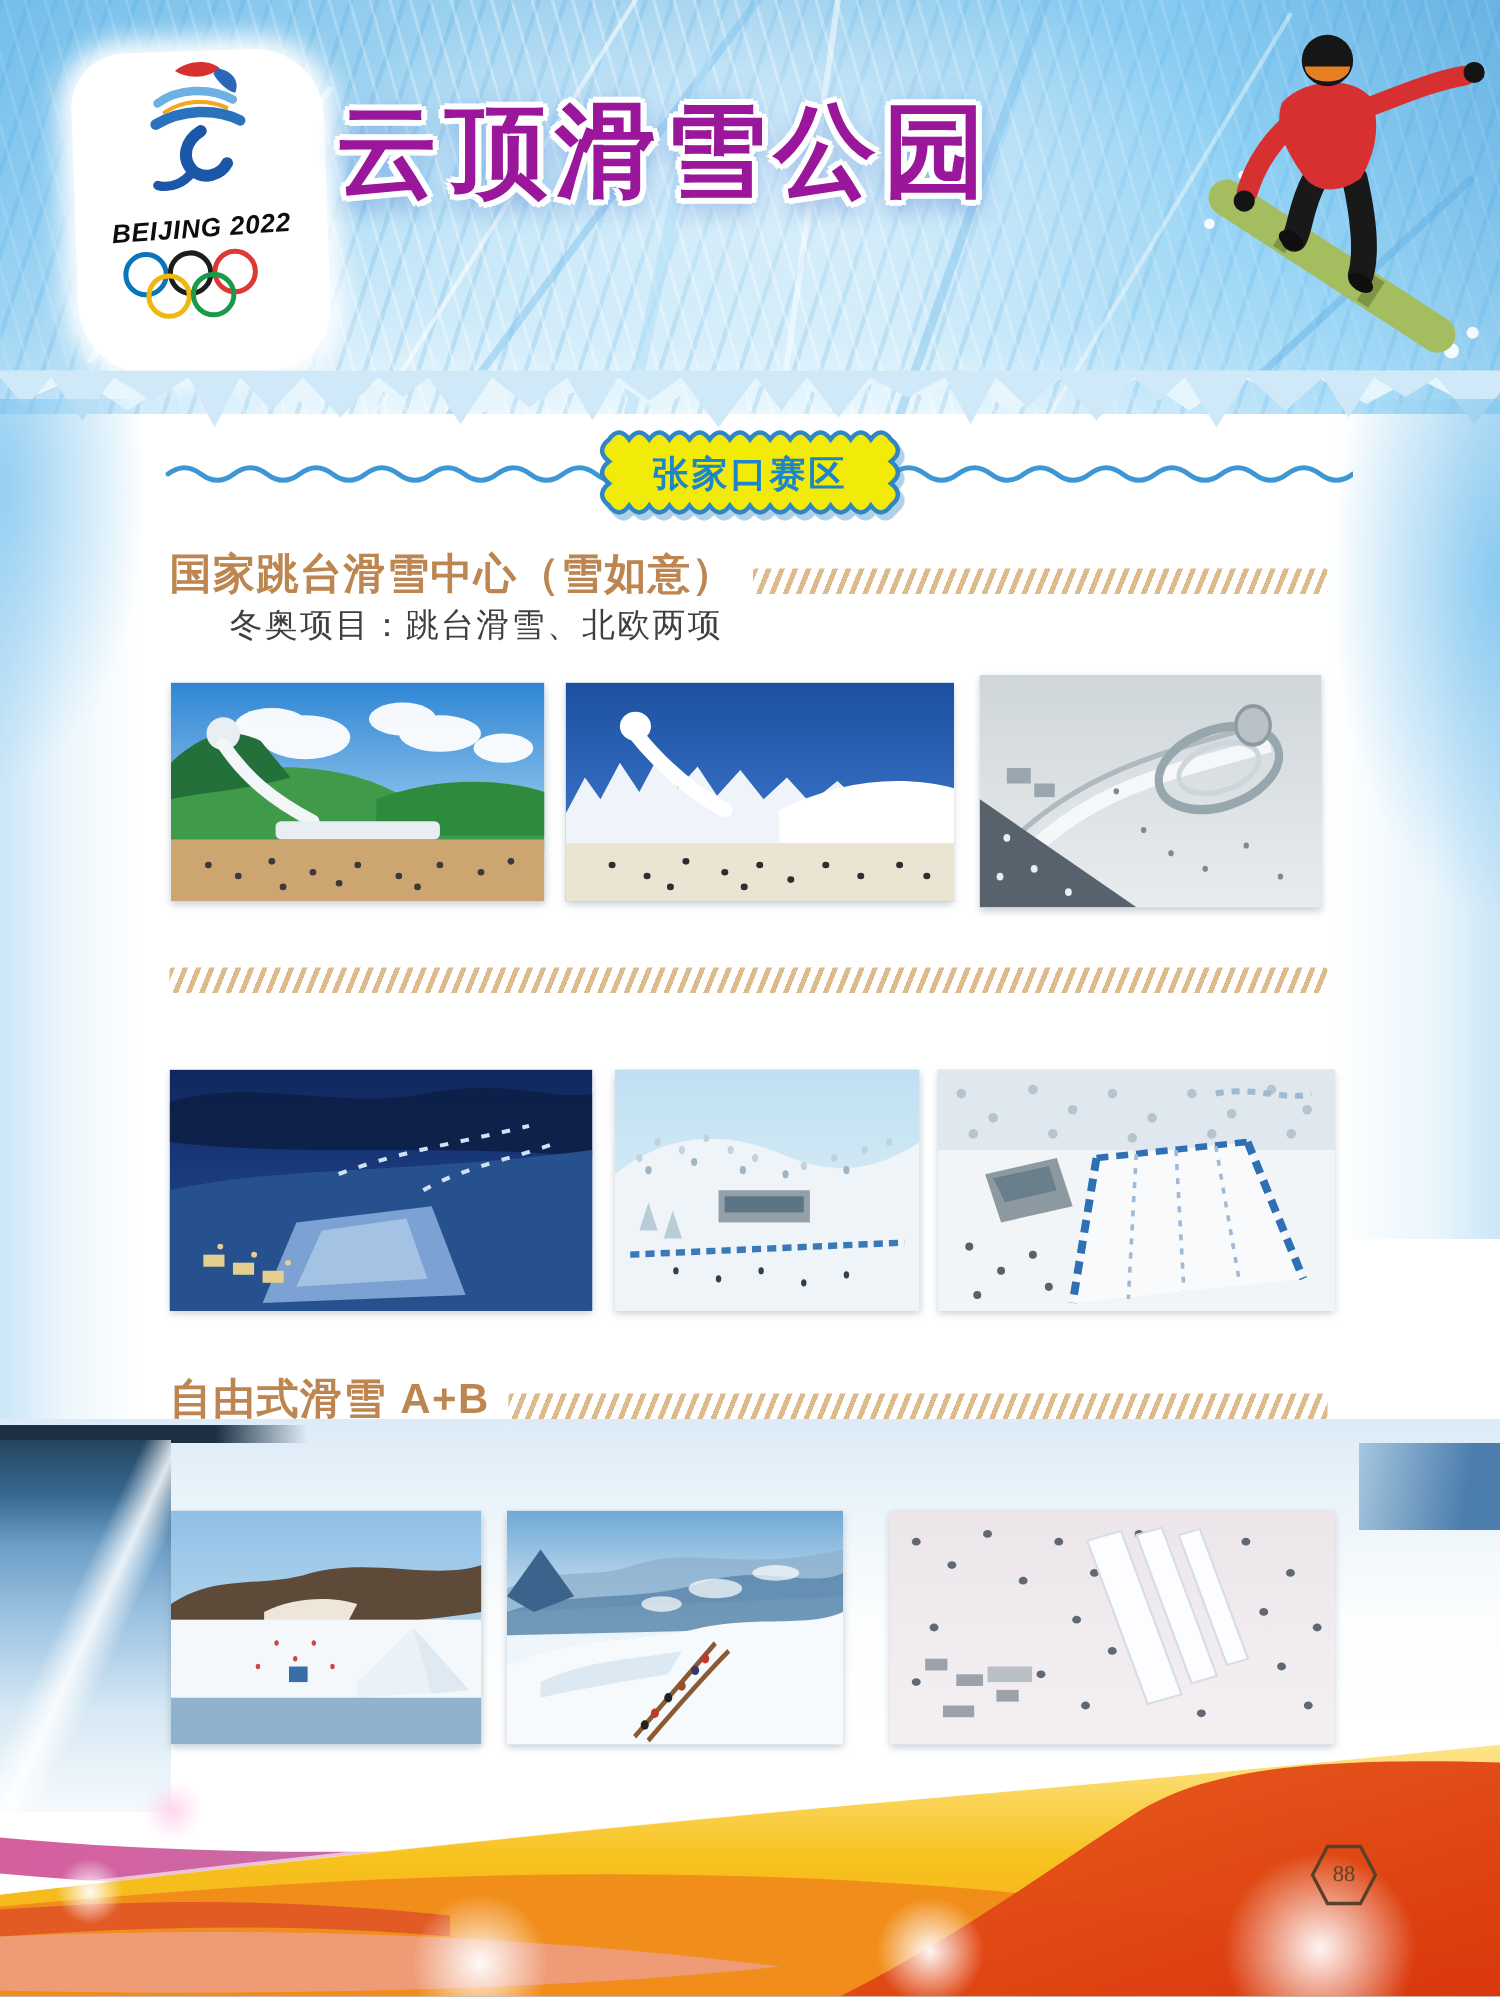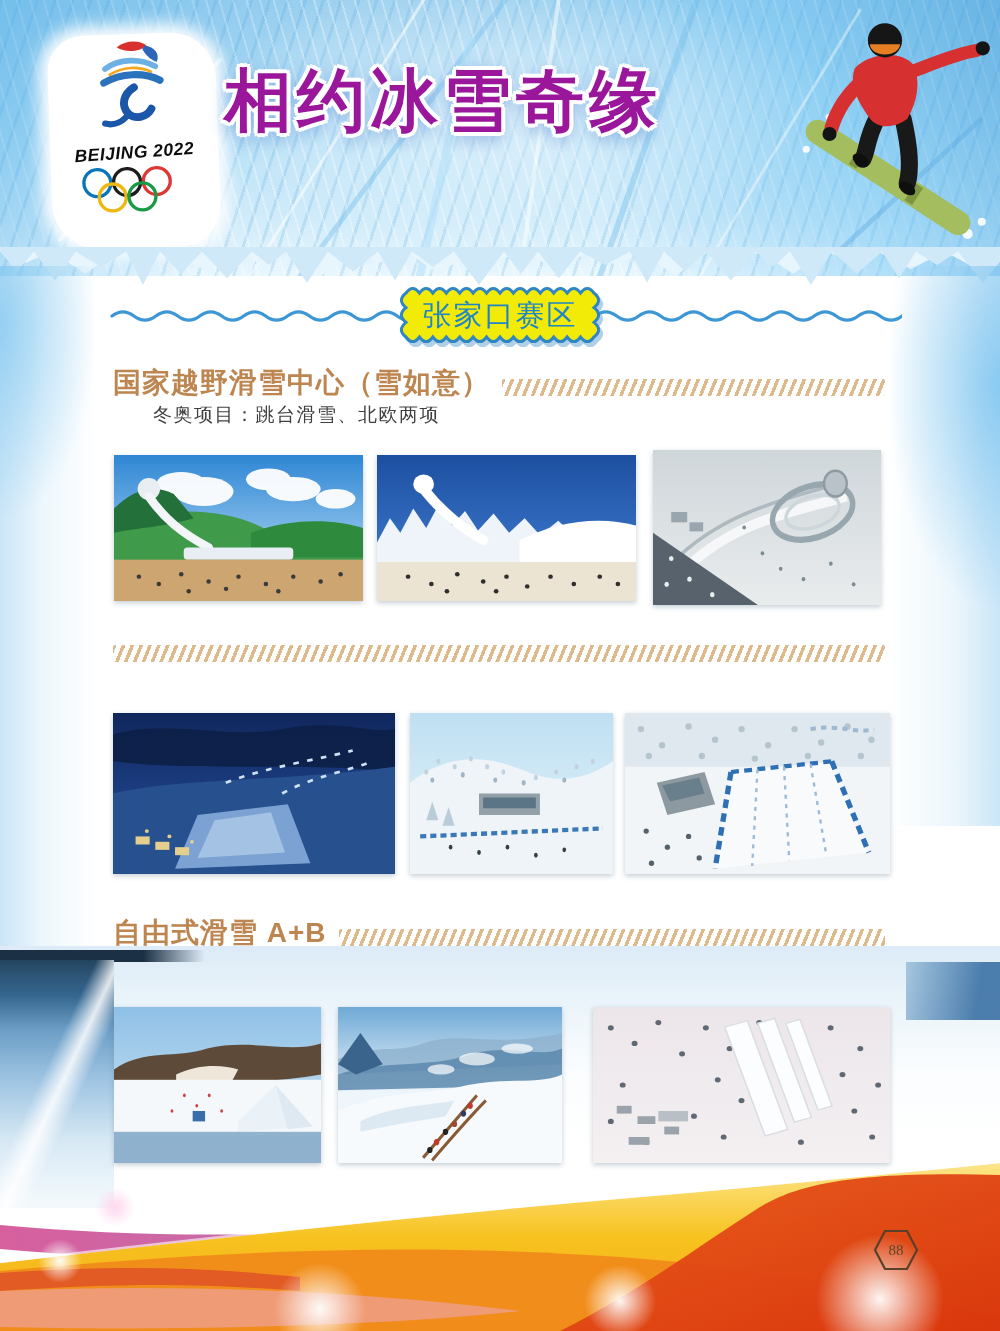--- a/index.html
+++ b/index.html
@@ -43,28 +43,28 @@
       linear-gradient(90deg, rgba(150,205,240,.5), rgba(190,225,245,.28) 45%, rgba(255,255,255,0));}
   .side-right{right:0;top:266px;width:112px;height:560px;
     background:radial-gradient(150px 300px at 100% 120px, rgba(110,190,238,.7), rgba(255,255,255,0) 75%),
       linear-gradient(270deg, rgba(150,205,240,.5), rgba(190,225,245,.3) 40%, rgba(255,255,255,0));}
 
   
   .divider-line{left:110px;top:303px;width:792px;height:26px;}
   .badge{left:399px;top:286px;width:202px;height:58px;filter:drop-shadow(3px 4px 0 rgba(80,150,205,.45));}
   .badge svg{position:absolute;left:0;top:0;}
   .badge-label{position:absolute;inset:0;display:flex;align-items:center;justify-content:center;
-    font-size:29px;font-weight:400;color:#1e86c8;letter-spacing:2px;padding-top:1px;}
+    font-size:24px;font-weight:700;color:#1e86c8;letter-spacing:2px;padding-top:1px;}
 
   
   .sec-head{position:absolute;left:113px;width:772px;display:flex;align-items:center;gap:12px;}
   .sec-title{font-size:28px;font-weight:700;color:#bd8650;letter-spacing:1px;white-space:nowrap;}
   .hatch{flex:1;height:17px;margin-top:9px;border-radius:2px;
     background:repeating-linear-gradient(112deg,#dcba8c 0 3.4px,rgba(0,0,0,0) 3.4px 8.2px);}
-  .events{position:absolute;left:153px;font-size:19px;color:#3f3f3f;letter-spacing:1.5px;margin:0;}
+  .events{position:absolute;left:153px;font-size:22px;color:#3f3f3f;letter-spacing:1.5px;margin:0;}
 
   .photo{position:absolute;box-shadow:0 2px 5px rgba(110,130,150,.4);background:#dfe7ee;overflow:hidden;}
   .photo svg{display:block;width:100%;height:100%;}
 
   
   .bottom-scene{left:0;top:946px;width:1000px;height:385px;
     background:linear-gradient(180deg,#dcebf7 0,#eef6fb 70px,#fbfdfe 130px,#fff 200px);}
   .bs-bar{position:absolute;left:0;top:4px;width:205px;height:12px;
     background:linear-gradient(90deg,#1b3044 0 70%,rgba(27,48,68,0));}
   .bs-left{position:absolute;left:0;top:14px;width:114px;height:248px;
@@ -112,21 +112,21 @@
         <g fill="none" stroke-width="3.6">
           <circle cx="19" cy="17" r="14.5" stroke="#0a76ba"></circle>
           <circle cx="51" cy="17" r="14.5" stroke="#1d1d1b"></circle>
           <circle cx="83" cy="17" r="14.5" stroke="#dd3833"></circle>
           <circle cx="35" cy="33" r="14.5" stroke="#efb810"></circle>
           <circle cx="67" cy="33" r="14.5" stroke="#1a9948"></circle>
         </g>
       </svg>
     </div>
 
-    <div class="abs big-title title-l1">相约冰雪奇缘</div>
+    <div class="abs big-title title-l1">云顶滑雪公园</div>
 
     <svg class="abs snowboarder" viewBox="0 0 210 240">
       <g fill="#fff" opacity=".9">
         <circle cx="30" cy="120" r="6"></circle>
           <circle cx="40" cy="134" r="4"></circle>
           <circle cx="22" cy="142" r="3.5"></circle>
         <circle cx="182" cy="226" r="5"></circle>
           <circle cx="196" cy="214" r="4"></circle>
           <circle cx="44" cy="110" r="3"></circle>
       </g>
@@ -161,21 +161,21 @@
     <path id="wavy-path" fill="none" stroke="#3e97d5" stroke-width="3.2" stroke-linecap="round" d="M0,0 q11,-8.4 22,0 q11,8.4 22,0 q11,-8.4 22,0 q11,8.4 22,0 q11,-8.4 22,0 q11,8.4 22,0 q11,-8.4 22,0 q11,8.4 22,0 q11,-8.4 22,0 q11,8.4 22,0 q11,-8.4 22,0 q11,8.4 22,0 q11,-8.4 22,0 q11,8.4 22,0 q11,-8.4 22,0 q11,8.4 22,0 q11,-8.4 22,0 q11,8.4 22,0 q11,-8.4 22,0 q11,8.4 22,0 q11,-8.4 22,0 q11,8.4 22,0 q11,-8.4 22,0 q11,8.4 22,0 q11,-8.4 22,0 q11,8.4 22,0 q11,-8.4 22,0 q11,8.4 22,0 q11,-8.4 22,0 q11,8.4 22,0 q11,-8.4 22,0 q11,8.4 22,0 q11,-8.4 22,0 q11,8.4 22,0 q11,-8.4 22,0 q11,8.4 22,0"></path>
   </svg>
   <div class="abs badge">
     <svg width="202" height="58" viewBox="0 0 202 58">
       <path id="scallop-path" fill="#f2ea07" stroke="#2f86c3" stroke-width="3" d="M7,7 q6.714285714285714,-9.2 13.428571428571429,0 q6.714285714285714,-9.2 13.428571428571429,0 q6.714285714285714,-9.2 13.428571428571429,0 q6.714285714285714,-9.2 13.428571428571429,0 q6.714285714285714,-9.2 13.428571428571429,0 q6.714285714285714,-9.2 13.428571428571429,0 q6.714285714285714,-9.2 13.428571428571429,0 q6.714285714285714,-9.2 13.428571428571429,0 q6.714285714285714,-9.2 13.428571428571429,0 q6.714285714285714,-9.2 13.428571428571429,0 q6.714285714285714,-9.2 13.428571428571429,0 q6.714285714285714,-9.2 13.428571428571429,0 q6.714285714285714,-9.2 13.428571428571429,0 q6.714285714285714,-9.2 13.428571428571429,0 q9.2,7.333333333333333 0,14.666666666666666 q9.2,7.333333333333333 0,14.666666666666666 q9.2,7.333333333333333 0,14.666666666666666 q-6.714285714285714,9.2 -13.428571428571429,0 q-6.714285714285714,9.2 -13.428571428571429,0 q-6.714285714285714,9.2 -13.428571428571429,0 q-6.714285714285714,9.2 -13.428571428571429,0 q-6.714285714285714,9.2 -13.428571428571429,0 q-6.714285714285714,9.2 -13.428571428571429,0 q-6.714285714285714,9.2 -13.428571428571429,0 q-6.714285714285714,9.2 -13.428571428571429,0 q-6.714285714285714,9.2 -13.428571428571429,0 q-6.714285714285714,9.2 -13.428571428571429,0 q-6.714285714285714,9.2 -13.428571428571429,0 q-6.714285714285714,9.2 -13.428571428571429,0 q-6.714285714285714,9.2 -13.428571428571429,0 q-6.714285714285714,9.2 -13.428571428571429,0 q-9.2,-7.333333333333333 0,-14.666666666666666 q-9.2,-7.333333333333333 0,-14.666666666666666 q-9.2,-7.333333333333333 0,-14.666666666666666 Z"></path>
     </svg>
     <span class="badge-label">张家口赛区</span>
   </div>
 
   <div class="sec-head" style="top:364px">
-    <span class="sec-title">国家越野滑雪中心（雪如意）</span>
+    <span class="sec-title">国家跳台滑雪中心（雪如意）</span>
     <span class="hatch"></span>
   </div>
   <p class="events" style="top:402px">冬奥项目：跳台滑雪、北欧两项</p>
 
   <figure class="photo" style="left:114px;top:455px;width:249px;height:146px;margin:0">
     <svg viewBox="0 0 100 60" preserveAspectRatio="none">
       <defs>
           <linearGradient id="a1s" x2="0" y2="1">
             <stop offset="0" stop-color="#2f86d4"></stop>
             <stop offset=".5" stop-color="#7db8e8"></stop>

